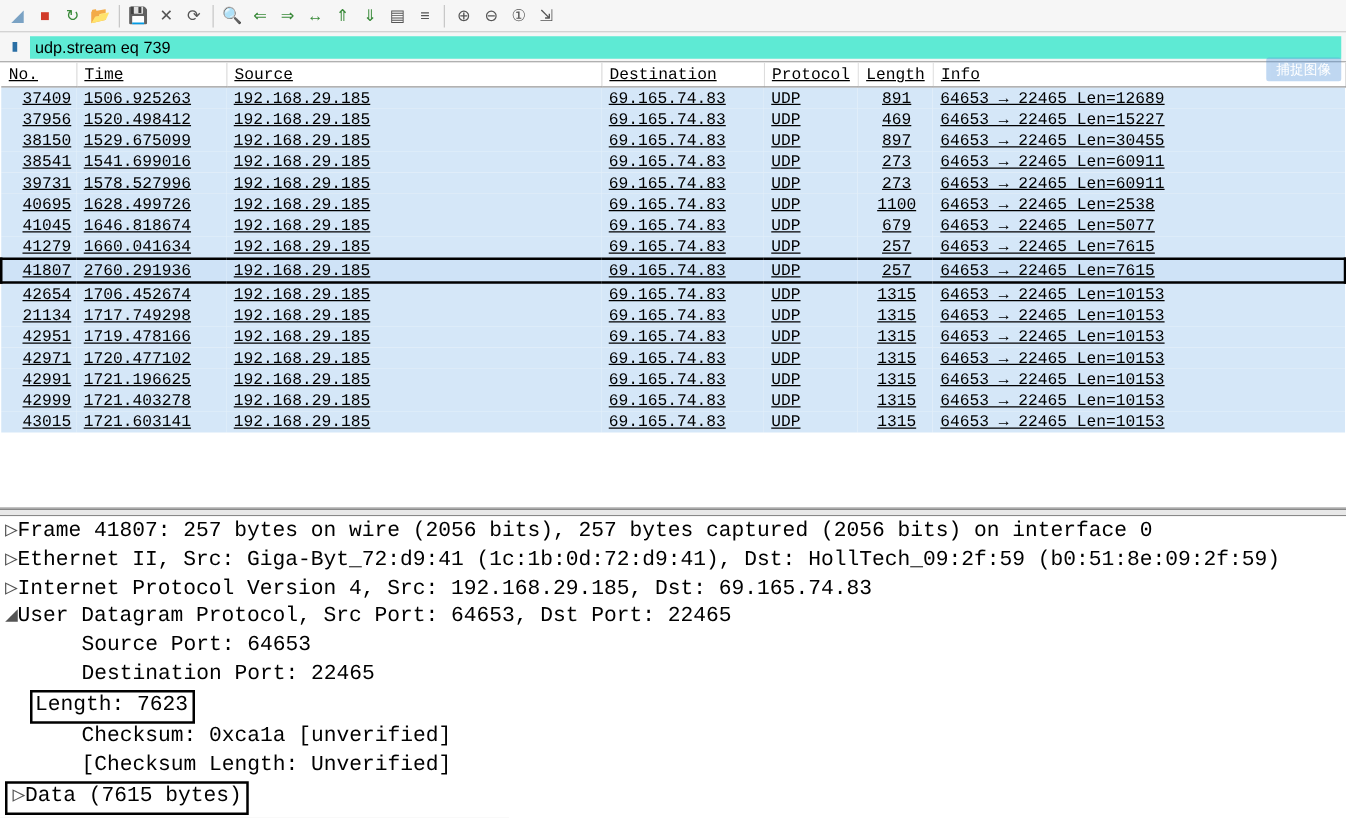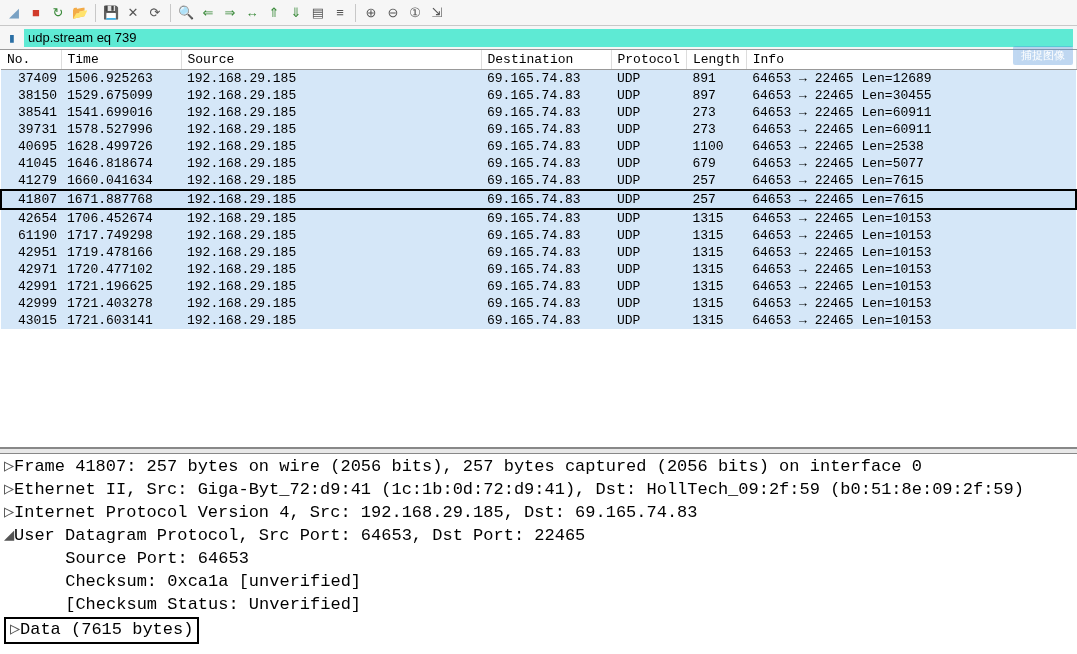--- a/index.html
+++ b/index.html
@@ -68,20 +68,21 @@
     flex: 1;
     overflow-y: auto;
     background: #fff;
     border-bottom: 1px solid #888;
   }
   table {
     border-collapse: collapse;
     width: 100%;
     font-family: inherit;
     font-size: 13px;
+    text-decoration: underline;
   }
   thead th {
     background: #fff;
     border-right: 1px solid #ddd;
     border-bottom: 1px solid #999;
     text-align: left;
     padding: 2px 6px;
     font-weight: normal;
     position: sticky;
     top: 0;
@@ -96,21 +97,21 @@
   }
   tbody td {
     padding: 1px 6px;
     white-space: nowrap;
   }
   td.no-col { text-align:right; padding-right:4px; width:60px;}
   td.time-col { width:120px;}
   td.src-col { width:300px;}
   td.dst-col { width:130px;}
   td.proto-col { width:60px;}
-  td.len-col { text-align:left; width:54px; padding-right:4px;}
+  td.len-col { text-align:center; width:54px; padding-right:4px;}
   td.info-col {}
   .boxed-row td {
     border-top: 2px solid #000;
     border-bottom: 2px solid #000;
   }
   .boxed-row td:first-child { border-left: 2px solid #000; }
   .boxed-row td:last-child  { border-right: 2px solid #000; }
   .mid-gap { height:6px; background:#e8e8e8; border-top:1px solid #888; border-bottom:1px solid #888;}
   .details {
     background: #fff;
@@ -198,20 +199,29 @@
         <tr>
           <td class="no-col">37409</td>
           <td class="time-col">1506.925263</td>
           <td class="src-col">192.168.29.185</td>
           <td class="dst-col">69.165.74.83</td>
           <td class="proto-col">UDP</td>
           <td class="len-col">891</td>
           <td class="info-col">64653 → 22465 Len=12689</td>
         </tr>
         <tr>
+          <td class="no-col">37956</td>
+          <td class="time-col">1520.498412</td>
+          <td class="src-col">192.168.29.185</td>
+          <td class="dst-col">69.165.74.83</td>
+          <td class="proto-col">UDP</td>
+          <td class="len-col">469</td>
+          <td class="info-col">64653 → 22465 Len=15227</td>
+        </tr>
+        <tr>
           <td class="no-col">38150</td>
           <td class="time-col">1529.675099</td>
           <td class="src-col">192.168.29.185</td>
           <td class="dst-col">69.165.74.83</td>
           <td class="proto-col">UDP</td>
           <td class="len-col">897</td>
           <td class="info-col">64653 → 22465 Len=30455</td>
         </tr>
         <tr>
           <td class="no-col">38541</td>
@@ -253,38 +263,38 @@
           <td class="no-col">41279</td>
           <td class="time-col">1660.041634</td>
           <td class="src-col">192.168.29.185</td>
           <td class="dst-col">69.165.74.83</td>
           <td class="proto-col">UDP</td>
           <td class="len-col">257</td>
           <td class="info-col">64653 → 22465 Len=7615</td>
         </tr>
         <tr class="boxed-row selected">
           <td class="no-col">41807</td>
-          <td class="time-col">1671.887768</td>
+          <td class="time-col">2760.291936</td>
           <td class="src-col">192.168.29.185</td>
           <td class="dst-col">69.165.74.83</td>
           <td class="proto-col">UDP</td>
           <td class="len-col">257</td>
           <td class="info-col">64653 → 22465 Len=7615</td>
         </tr>
         <tr>
           <td class="no-col">42654</td>
           <td class="time-col">1706.452674</td>
           <td class="src-col">192.168.29.185</td>
           <td class="dst-col">69.165.74.83</td>
           <td class="proto-col">UDP</td>
           <td class="len-col">1315</td>
           <td class="info-col">64653 → 22465 Len=10153</td>
         </tr>
         <tr>
-          <td class="no-col">61190</td>
+          <td class="no-col">21134</td>
           <td class="time-col">1717.749298</td>
           <td class="src-col">192.168.29.185</td>
           <td class="dst-col">69.165.74.83</td>
           <td class="proto-col">UDP</td>
           <td class="len-col">1315</td>
           <td class="info-col">64653 → 22465 Len=10153</td>
         </tr>
         <tr>
           <td class="no-col">42951</td>
           <td class="time-col">1719.478166</td>
@@ -335,18 +345,20 @@
 </div>
 
 <div class="mid-gap"></div>
 
 <div class="details">
   <div class="tree-line"><span class="tri">▷</span><span>Frame 41807: 257 bytes on wire (2056 bits), 257 bytes captured (2056 bits) on interface 0</span></div>
   <div class="tree-line"><span class="tri">▷</span><span>Ethernet II, Src: Giga-Byt_72:d9:41 (1c:1b:0d:72:d9:41), Dst: HollTech_09:2f:59 (b0:51:8e:09:2f:59)</span></div>
   <div class="tree-line"><span class="tri">▷</span><span>Internet Protocol Version 4, Src: 192.168.29.185, Dst: 69.165.74.83</span></div>
   <div class="tree-line"><span class="tri">◢</span><span>User Datagram Protocol, Src Port: 64653, Dst Port: 22465</span></div>
   <div class="tree-line">      <span>Source Port: 64653</span></div>
+  <div class="tree-line">      <span>Destination Port: 22465</span></div>
+  <div class="tree-line"><span class="length-box">Length: 7623</span></div>
   <div class="tree-line">      <span>Checksum: 0xca1a [unverified]</span></div>
-  <div class="tree-line">      <span>[Checksum Status: Unverified]</span></div>
+  <div class="tree-line">      <span>[Checksum Length: Unverified]</span></div>
   <div class="tree-line"><span class="data-box"><span class="tri">▷</span><span>Data (7615 bytes)</span></span></div>
 </div>
 
 <div class="overlay-btn">捕捉图像</div>
 
 </body></html>

